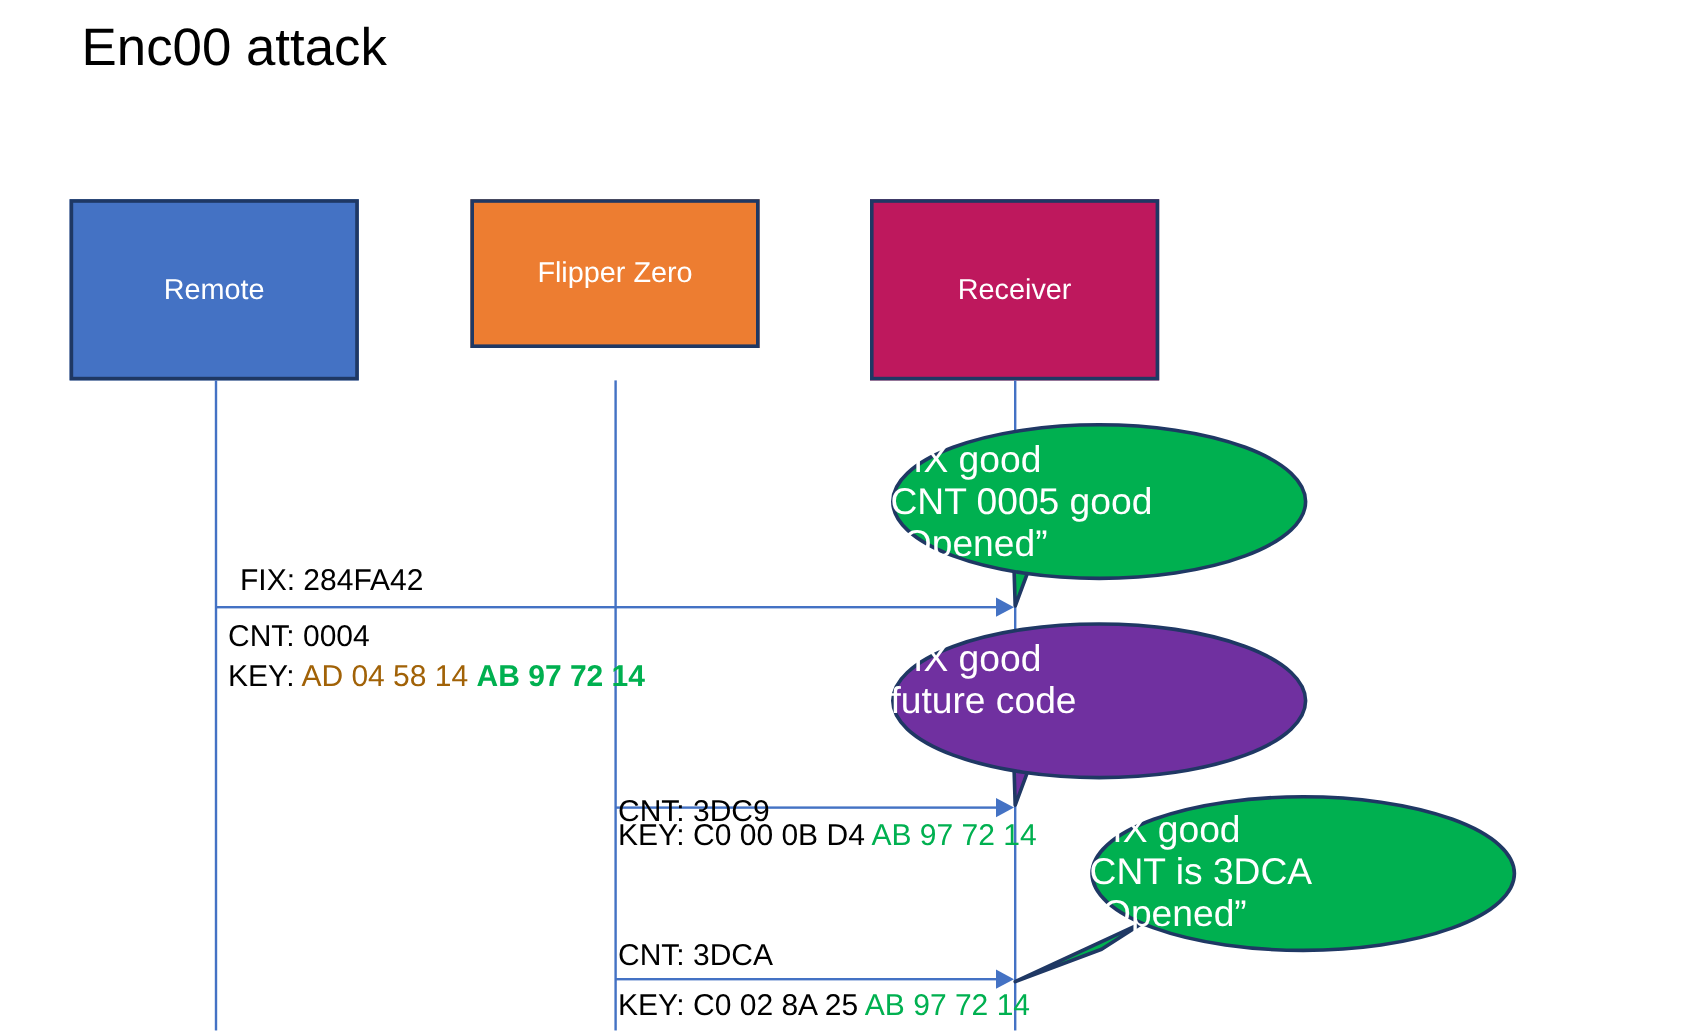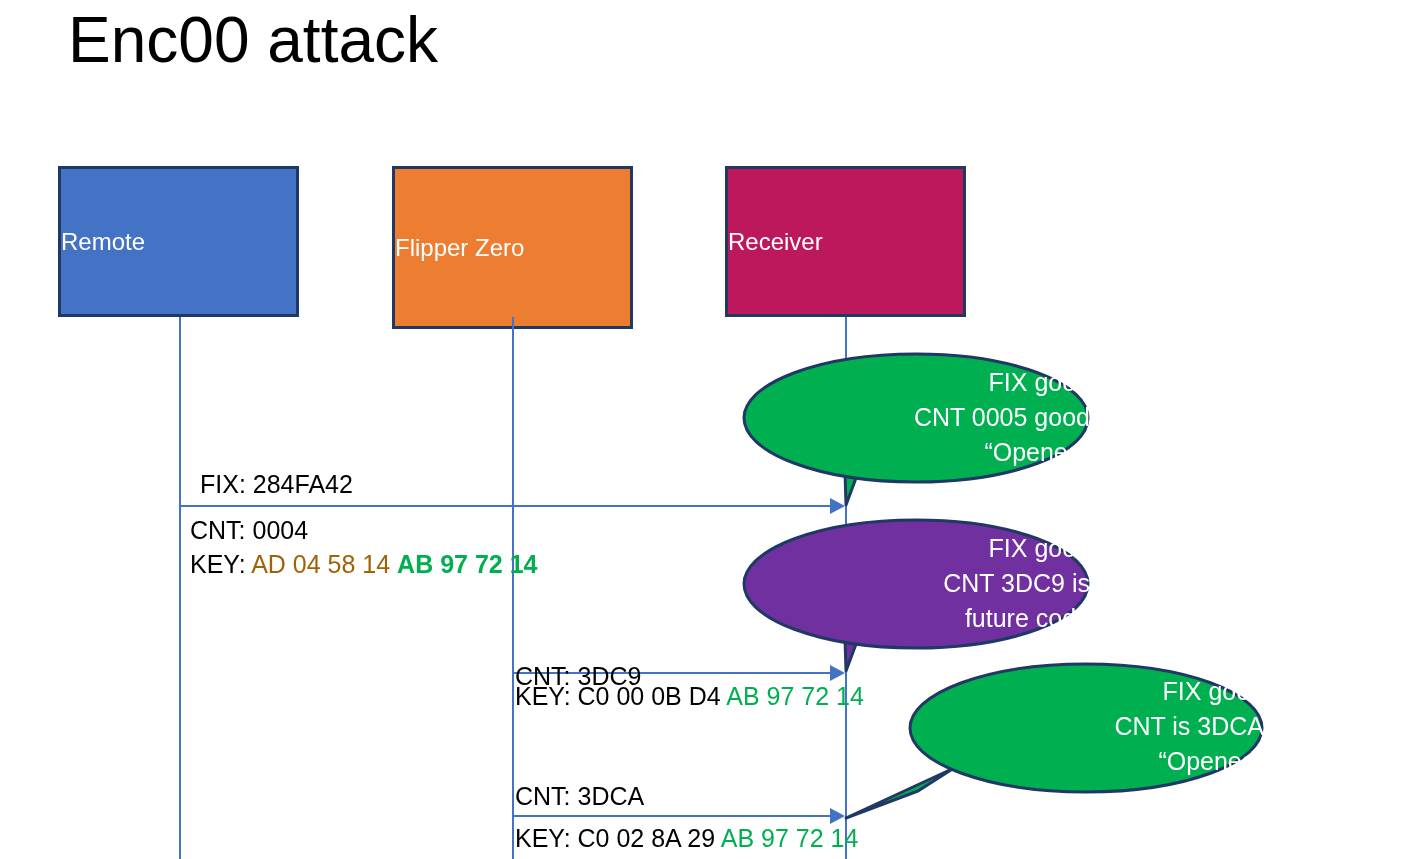--- a/index.html
+++ b/index.html
@@ -17,44 +17,44 @@
     height: 859px;
     background: #ffffff;
     overflow: hidden;
   }
 
   
   #title {
     position: absolute;
     left: 68px;
     top: 2px;
-    font-size: 64px;
+    font-size: 44px;
     font-weight: 400;
     line-height: 76px;
     letter-spacing: 0px;
     color: #000000;
     white-space: nowrap;
   }
 
   
   .actor-box {
     position: absolute;
     box-sizing: border-box;
     border: 3px solid #1F3864;
     display: flex;
     align-items: center;
-    justify-content: flex-start;
+    justify-content: center;
     color: #ffffff;
     font-size: 24px;
     font-weight: 400;
   }
   .actor-label { pointer-events: none; }
 
   #box-remote  { left: 58px;  top: 166px; width: 241px; height: 151px; background: #4472C4; }
-  #box-flipper { left: 392px; top: 166px; width: 241px; height: 163px; background: #ED7D31; }
+  #box-flipper { left: 392px; top: 166px; width: 241px; height: 124px; background: #ED7D31; }
   #box-receiver{ left: 725px; top: 166px; width: 241px; height: 151px; background: #be185d; }
 
   
   .lifeline {
     position: absolute;
     width: 2px;
     background: #4472C4;
   }
   #life-remote  { left: 179px; top: 317px; height: 542px; }
   #life-flipper { left: 512px; top: 317px; height: 542px; }
@@ -98,23 +98,23 @@
   .hex-green { color: #00B050; }
   .hex-green-bold { color: #00B050; font-weight: bold; }
   .hex-red-bold { color: #a16207; }
 
   
   .callout { position: absolute; }
   .callout svg { display: block; overflow: visible; }
   .callout-text {
     position: absolute;
     left: 0; right: 0;
-    text-align: right;
+    text-align: left;
     color: #ffffff;
-    font-size: 25px;
+    font-size: 31px;
     line-height: 35px;
     pointer-events: none;
   }
   #callout1 { left: 742px; top: 352px; width: 348px; height: 155px; }
   #callout1 .callout-text { top: 13px; }
   #callout2 { left: 742px; top: 518px; width: 348px; height: 155px; }
   #callout2 .callout-text { top: 13px; }
   #callout3 { left: 908px; top: 662px; width: 356px; height: 158px; }
   #callout3 .callout-text { top: 12px; }
 </style>
@@ -146,42 +146,41 @@
   <div class="msg-text" id="msg1-key"><span>KEY: </span><span class="hex-red-bold">AD 04 58 14 </span><span class="hex-green-bold">AB 97 72 14</span></div>
 
   <div class="msg-line" id="msg2-line"></div>
   <div class="arrow-head" id="msg2-head"></div>
   <div class="msg-text" id="msg2-cnt">CNT: 3DC9</div>
   <div class="msg-text" id="msg2-key"><span>KEY: C0 00 0B D4 </span><span class="hex-green">AB 97 72 14</span></div>
 
   <div class="msg-line" id="msg3-line"></div>
   <div class="arrow-head" id="msg3-head"></div>
   <div class="msg-text" id="msg3-cnt">CNT: 3DCA</div>
-  <div class="msg-text" id="msg3-key"><span>KEY: C0 02 8A 29 </span><span class="hex-green">AB 97 72 14</span></div>
+  <div class="msg-text" id="msg3-key"><span>KEY: C0 02 8A 25 </span><span class="hex-green">AB 97 72 14</span></div>
 
   <div class="callout" id="callout1">
     <svg width="348" height="155" viewBox="0 0 348 155">
       <path d="M 103 121 L 104 153 L 117 118 Z" fill="#00B050" stroke="#1F3864" stroke-width="3" stroke-linejoin="round"></path>
       <ellipse cx="174" cy="66" rx="172" ry="64" fill="#00B050" stroke="#1F3864" stroke-width="3"></ellipse>
     </svg>
     <div class="callout-text">
       <div>FIX good</div>
       <div>CNT 0005 good</div>
       <div>“Opened”</div>
     </div>
   </div>
 
   <div class="callout" id="callout2">
     <svg width="348" height="155" viewBox="0 0 348 155">
       <path d="M 103 121 L 104 153 L 117 118 Z" fill="#7030A0" stroke="#1F3864" stroke-width="3" stroke-linejoin="round"></path>
       <ellipse cx="174" cy="66" rx="172" ry="64" fill="#7030A0" stroke="#1F3864" stroke-width="3"></ellipse>
     </svg>
     <div class="callout-text">
       <div>FIX good</div>
-      <div>CNT 3DC9 is</div>
       <div>future code</div>
     </div>
   </div>
 
   <div class="callout" id="callout3">
     <svg width="356" height="158" viewBox="0 0 356 158">
       <path d="M -62 156 L 46 106 L 10 129 Z" fill="#00B050" stroke="#1F3864" stroke-width="3" stroke-linejoin="round"></path>
       <ellipse cx="178" cy="66" rx="176" ry="64" fill="#00B050" stroke="#1F3864" stroke-width="3"></ellipse>
     </svg>
     <div class="callout-text">

